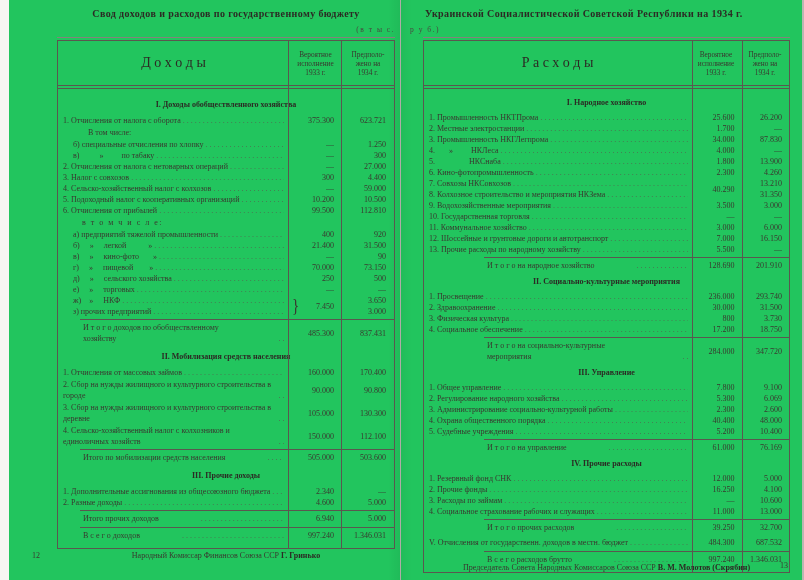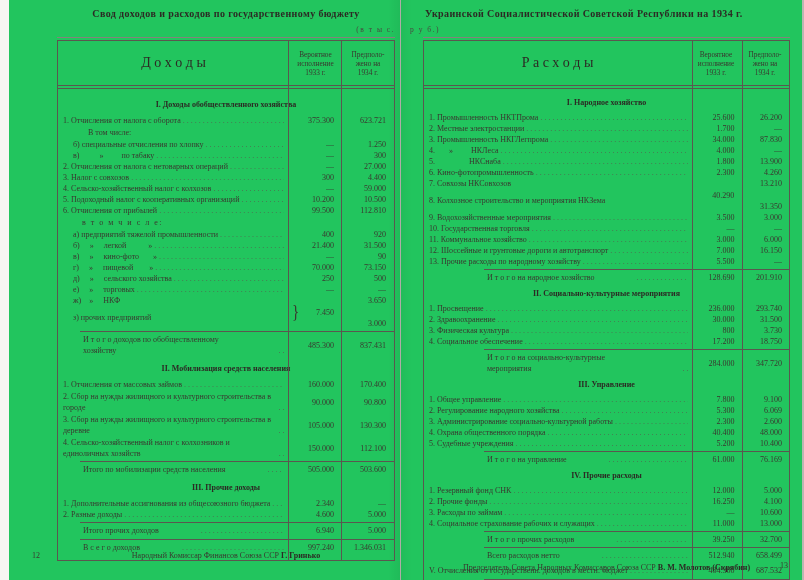--- a/index.html
+++ b/index.html
@@ -62,21 +62,21 @@
 
   .row.total{margin:5px 0 4px 0;}
   .row.total .lblwrap{padding-left:20px;gap:40px;}
   .page.right .row.total .lblwrap{padding-left:58px;}
   .row.rule::before{content:"";position:absolute;top:-3px;height:1px;background:#5a574f;
     left:22px;right:0;}
   .page.right .row.rule::before{left:60px;}
   .row.grand{margin:6px 0 2px 0;}
 
   .pairrow .plabels{width:calc(var(--c1) - 5px);box-sizing:border-box;padding-right:4px;}
-  .pline{display:flex;align-items:flex-start;flex-direction:column;}
+  .pline{display:flex;align-items:flex-end;}
   .pairrow.ind .lbl{padding-left:10px;}
   .pv33{width:var(--c2);box-sizing:border-box;display:flex;align-items:center;
     justify-content:flex-end;padding-right:7px;}
   .pv33.hasbrace{justify-content:space-between;padding-left:4px;}
   .brace{font-size:15px;transform:scaleY(1.3);line-height:1;color:#3a372f;}
   .pv34{width:var(--c3);box-sizing:border-box;display:flex;flex-direction:column;
     justify-content:space-between;text-align:right;padding-right:7px;}
   .pv34 span{display:block;line-height:11px;}
 
   .sigs{position:absolute;left:var(--tx);width:var(--tw);text-align:center;font-size:8px;color:#3a372f;}
@@ -611,28 +611,20 @@
               <span class="v34">13.000</span>
             </div>
             <div class="row total rule">
               <div class="lblwrap">
                 <span class="lbl">И т о г о  прочих расходов</span>
                 <span class="dots"></span>
               </div>
               <span class="v33">39.250</span>
               <span class="v34">32.700</span>
             </div>
-            <div class="row total rule">
-              <div class="lblwrap">
-                <span class="lbl">Всего расходов нетто</span>
-                <span class="dots"></span>
-              </div>
-              <span class="v33">512.940</span>
-              <span class="v34">658.499</span>
-            </div>
             <div class="row">
               <div class="lblwrap">
                 <span class="lbl">V. Отчисления от государственн. доходов в местн. бюджет</span>
                 <span class="dots"></span>
               </div>
               <span class="v33">484.300</span>
               <span class="v34">687.532</span>
             </div>
             <div class="row total rule grand">
               <div class="lblwrap">

